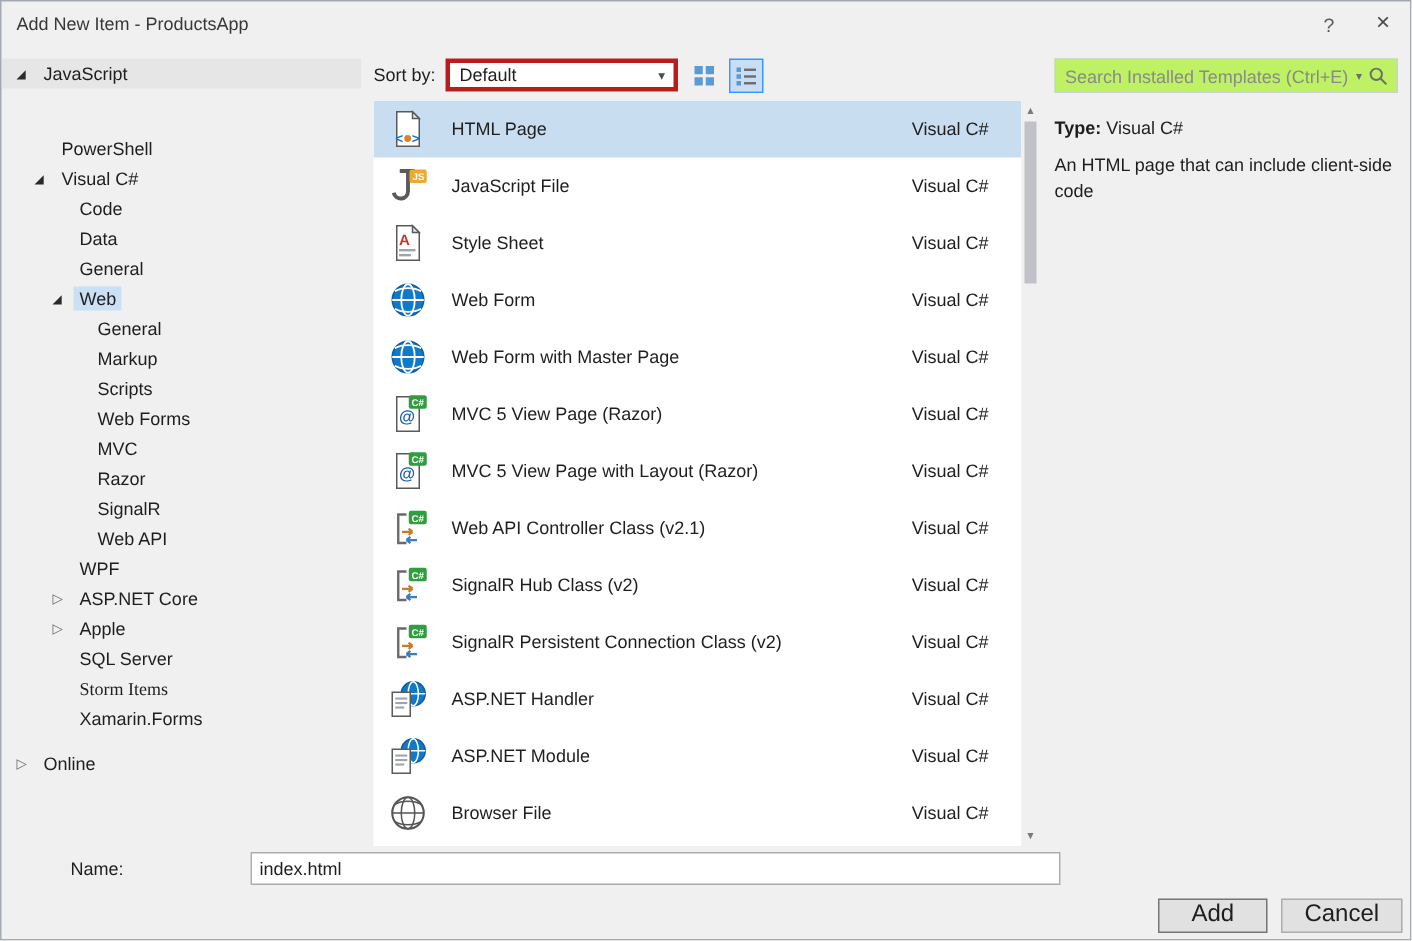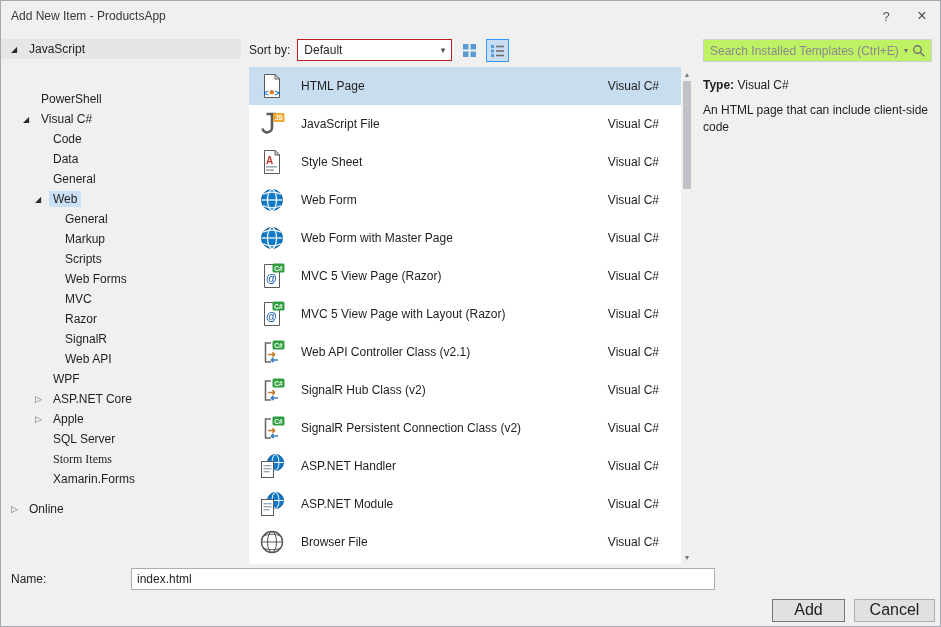--- a/index.html
+++ b/index.html
@@ -23,21 +23,21 @@
   .tree-row .expander { width:14px; flex:0 0 14px; font-size:8px; color:#2b2b2b; }
   .tree-row .expander.closed { font-size:9px; color:#6d6d6d; }
   .tree-row.band { background:#e6e6e6; margin-bottom:10px; }
   .tree-row.root-gap { margin-top:10px; }
   .tree-label { padding:1px 4px; }
   .tree-row.sel .tree-label { background:#cbe0f5; }
 
   
   .center { flex:0 0 452px; width:452px; display:flex; flex-direction:column; padding:6px 0 0 8px; min-height:0; }
   .sort-row { flex:0 0 26px; display:flex; align-items:center; gap:7px; margin-bottom:4px; }
-  .sort-dd { width:155px; height:22px; background:#fff; border:1px solid #b91c1c; display:flex; align-items:center; padding-left:6px; cursor:default; }
+  .sort-dd { width:155px; height:22px; background:#fff; border:3px solid #b91c1c; display:flex; align-items:center; padding-left:6px; cursor:default; }
   .sort-dd .arrow { margin-left:auto; padding-right:6px; color:#4c4c4c; font-size:9px; }
   .view-btn { width:21px; height:21px; display:flex; align-items:center; justify-content:center; }
   .view-btn.sel { background:#c9def5; outline:1px solid #3399ff; }
   .view-btn svg { width:15px; height:15px; display:block; }
 
   .list-wrap { flex:1; display:flex; min-height:0; }
   .template-list { flex:1; background:#fff; overflow:hidden; }
   .tpl-row { height:38px; display:flex; align-items:center; padding-left:10px; cursor:default; }
   .tpl-row.sel { background:#c9ddf0; }
   .tpl-icon { flex:0 0 26px; width:26px; height:26px; margin-right:16px; }
@@ -55,23 +55,23 @@
   .search-box { height:23px; background:#bef264; border:1px solid #cccedb; display:flex; align-items:center; padding:0 5px 0 6px; }
   .search-box input { border:none; outline:none; flex:1; min-width:0; font-family:"Liberation Sans",sans-serif; font-size:12px; color:#1e1e1e; background:transparent; }
   .search-box input::placeholder { color:#8a8a8a; }
   .search-dd { font-size:8px; color:#6d6d6d; padding:0 4px 0 2px; }
   .search-box svg { width:14px; height:14px; display:block; }
   .type-row { margin-top:16px; }
   .type-label { font-weight:bold; }
   .desc { margin-top:10px; line-height:1.45; max-width:232px; }
 
   
-  .name-row { flex:0 0 30px; display:flex; align-items:center; padding-left:10px; }
+  .name-row { flex:0 0 30px; display:flex; align-items:center; padding-left:10px;margin-left:36px; }
   .name-label { width:120px; }
-  .name-input { width:584px; height:22px; border:1px solid #abadb3; padding:0 5px; font-family:"Liberation Sans",sans-serif; font-size:12px; color:#1e1e1e; background:#fff; }
+  .name-input { width:540px; height:22px; border:1px solid #abadb3; padding:0 5px; font-family:"Liberation Sans",sans-serif; font-size:12px; color:#1e1e1e; background:#fff; }
   .btn-row { flex:0 0 32px; display:flex; justify-content:flex-end; align-items:center; gap:9px; padding-right:5px; }
   .btn { height:23px; min-width:73px; padding:0 12px; background:#e1e1e1; border:1px solid #adadad; font-family:"Liberation Sans",sans-serif; font-size:16px; color:#1e1e1e; }
   .btn.default { border-color:#767676; }
   .btn.cancel { min-width:81px; }
 </style>
 </head>
 <body>
 
 <div class="dialog">
 

